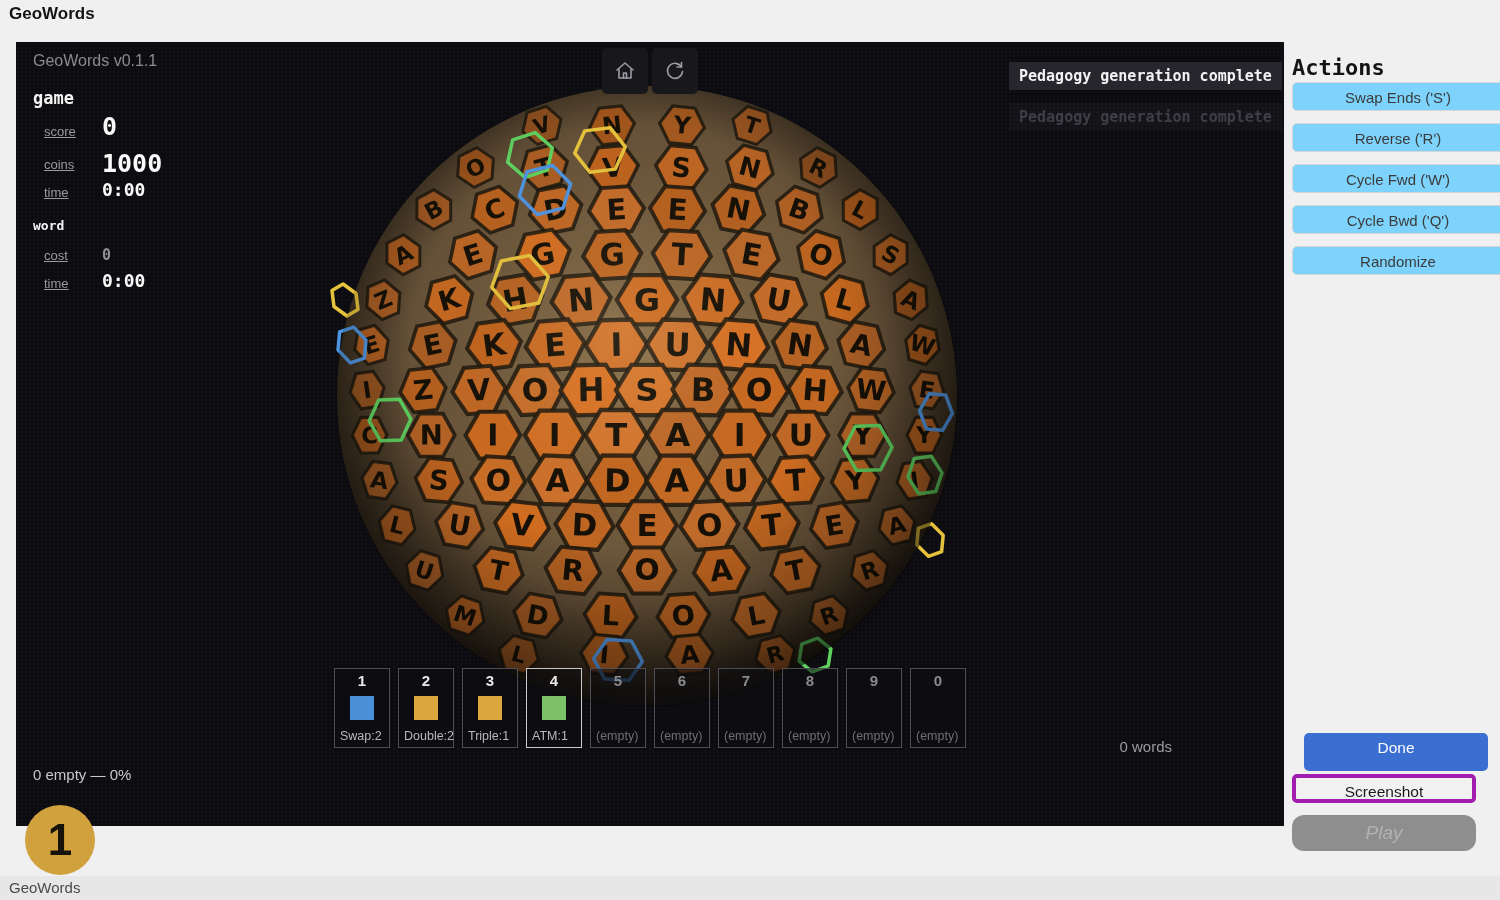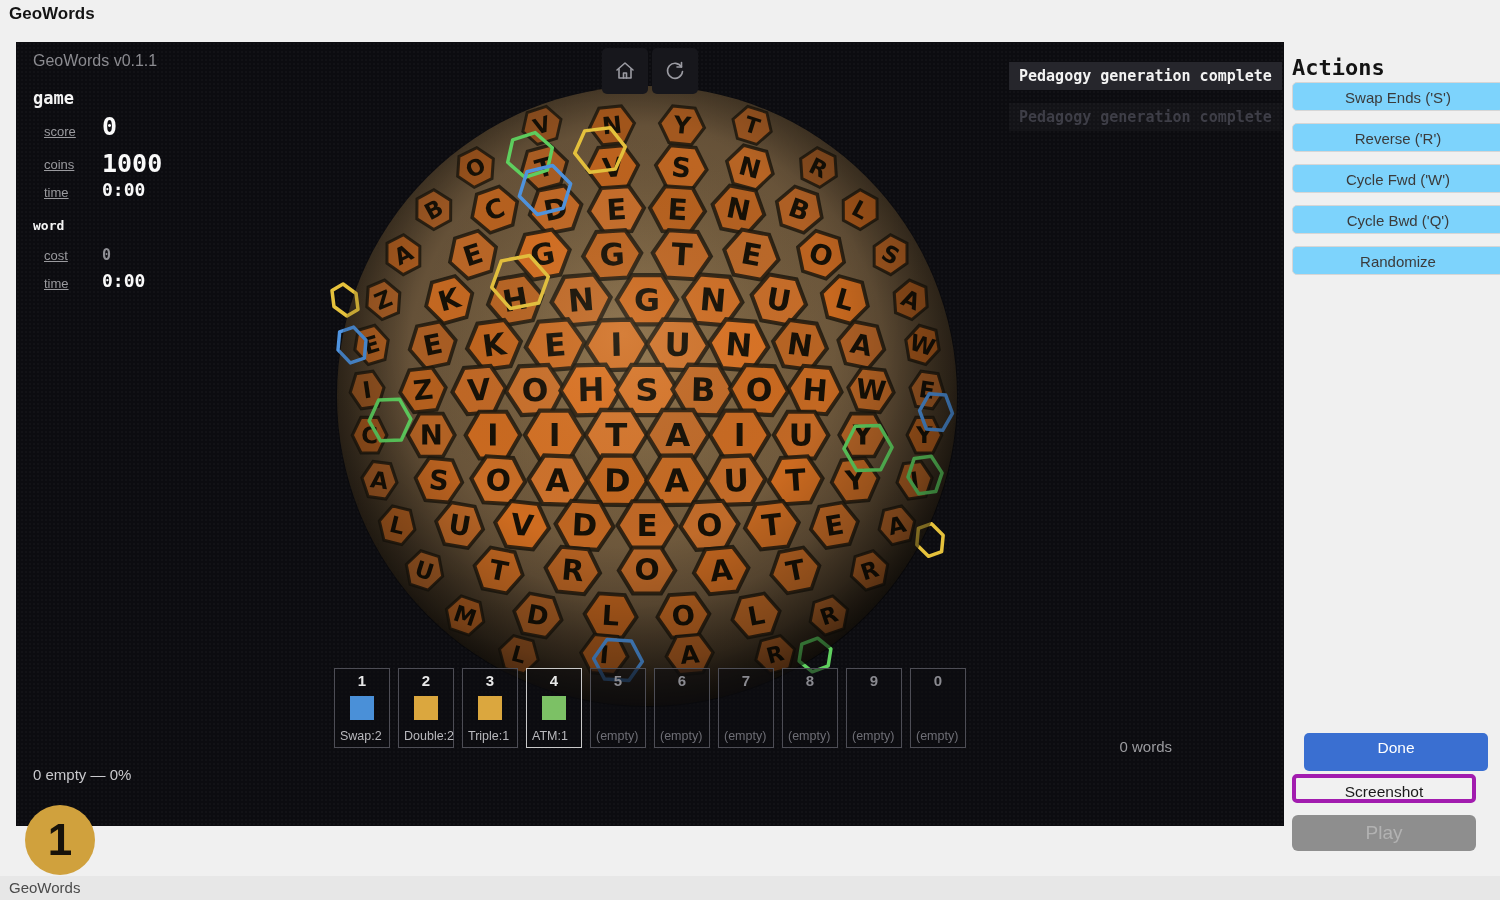--- a/index.html
+++ b/index.html
@@ -64,21 +64,21 @@
                  font-family:"DejaVu Sans Mono",monospace;font-weight:700;font-size:22px;color:#141414;}
   .action-btns{position:absolute;left:1292px;top:82px;width:184px;}
   .abtn{width:212px;height:29px;line-height:29px;margin-bottom:12px;box-sizing:border-box;
         background:#7dd3fc;border:1px solid #d6d6d6;border-radius:5px;
         text-align:center;font-size:15px;color:#3b3b3b;cursor:pointer;}
   .btn-done{position:absolute;left:1292px;top:733px;width:184px;height:38px;line-height:29px;
             background:#3a6fd1;border-radius:5px;text-align:center;color:#fff;font-size:15.5px;cursor:pointer;margin-left:12px;}
   .btn-shot{position:absolute;left:1292px;top:774px;width:184px;height:29px;line-height:27px;box-sizing:border-box;
             background:#f1f1f1;border:4px solid #a21caf;border-radius:5px;text-align:center;color:#1a1a1a;font-size:15.5px;cursor:pointer;}
   .btn-play{position:absolute;left:1292px;top:815px;width:184px;height:36px;line-height:36px;
-            background:#8e8e8e;border-radius:6px;text-align:center;color:#b2b2b2;font-size:19px;cursor:default;}
+            background:#8e8e8e;border-radius:12px;text-align:center;color:#b2b2b2;font-size:19px;cursor:default;font-style:italic;}
 
   .badge{position:absolute;left:25px;top:805px;width:70px;height:70px;border-radius:50%;
          background:#d0a13d;display:flex;align-items:center;justify-content:center;}
   .badge span{font-size:44px;font-weight:700;color:#17120a;}
 
   .statusbar{position:absolute;left:0;top:876px;width:1500px;height:24px;background:#e7e7e7;
              font-size:15px;color:#4a4a4a;line-height:24px;padding-left:9px;box-sizing:border-box;}
 </style>
 </head>
 <body>

